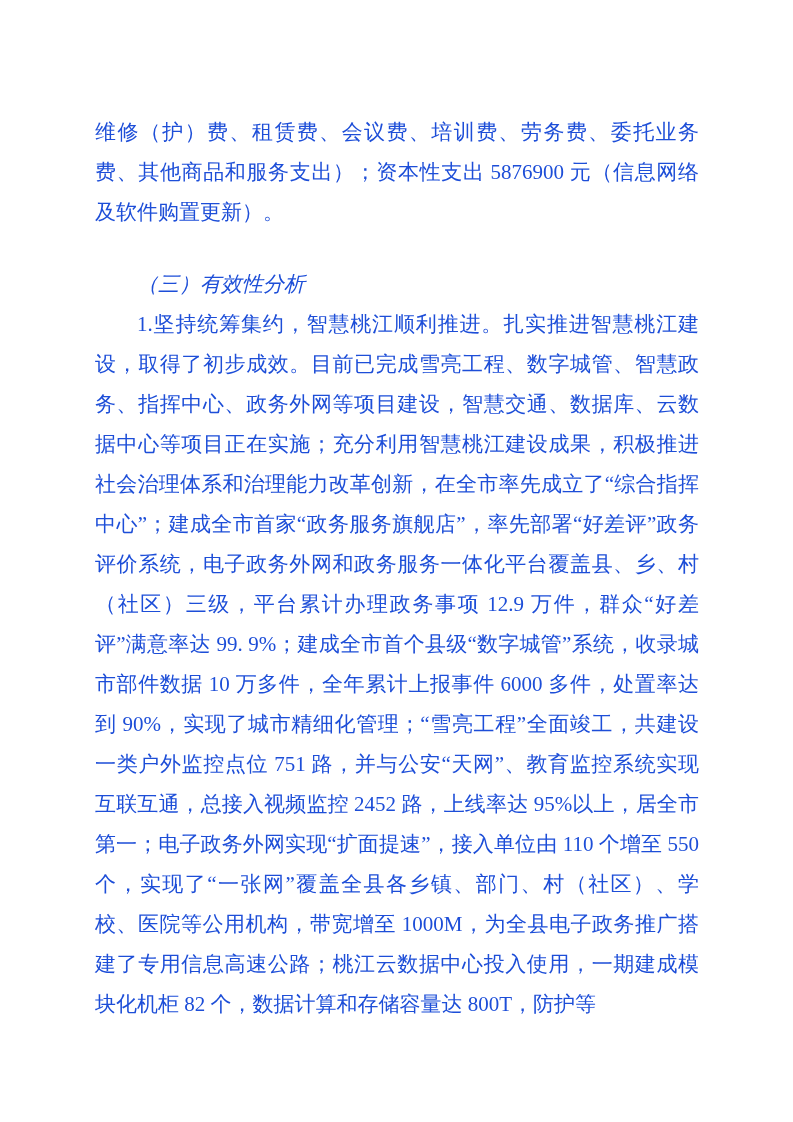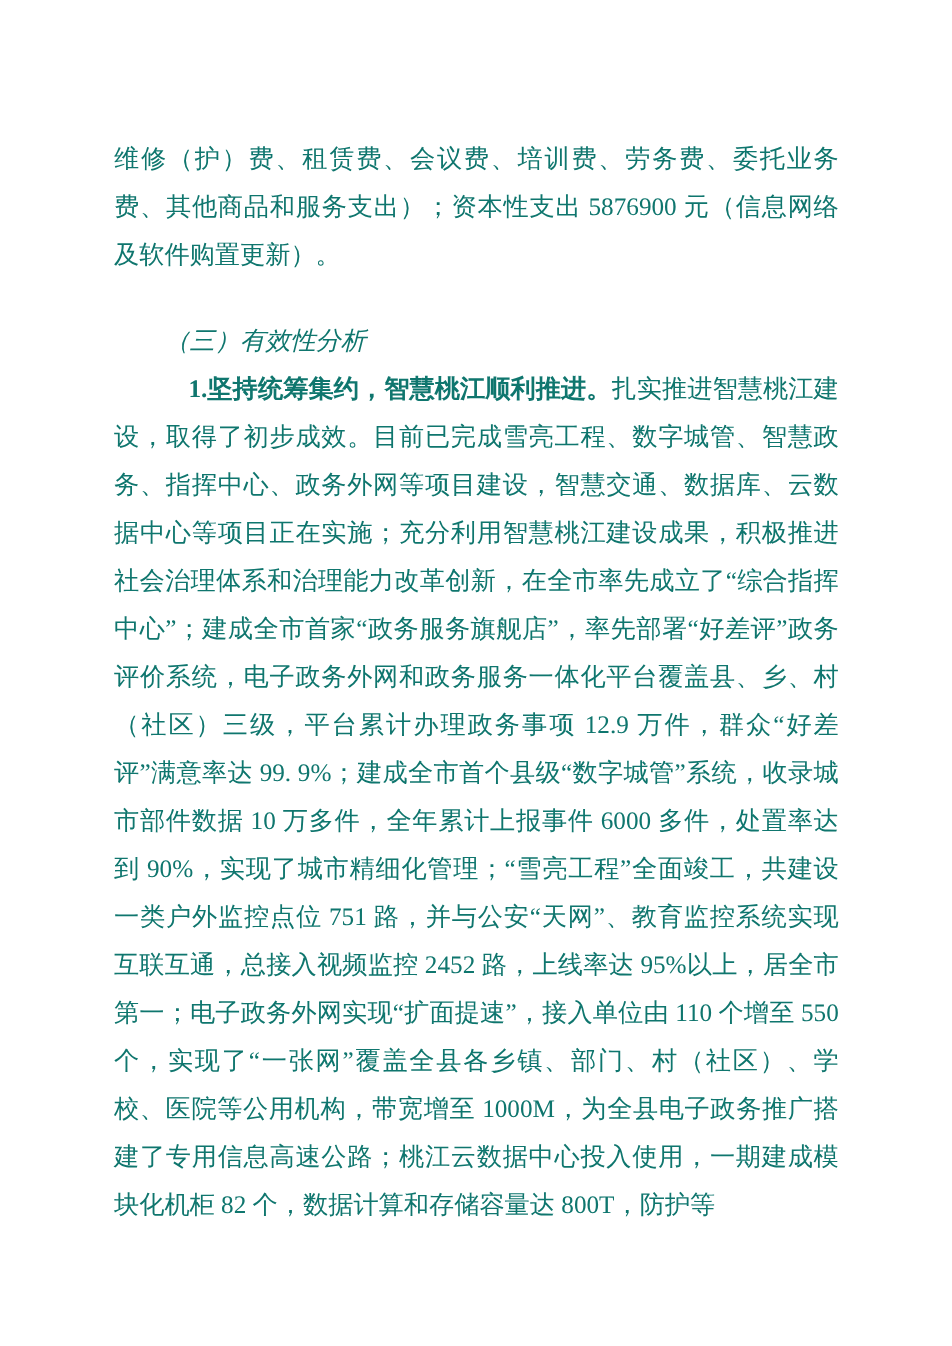--- a/index.html
+++ b/index.html
@@ -9,42 +9,41 @@
     }
     .page {
       position: relative;
       width: 793px;
       height: 1026px;
       background: #ffffff;
       box-sizing: border-box;
       padding: 112px 94px 0 95px;
       overflow: hidden;
       font-family: "Liberation Serif", "DejaVu Serif", serif;
-      color: #0f766e;
+      color: #1d4ed8;
       font-size: 21px;
       line-height: 40px;
     }
     .para {
       margin: 0;
       text-align: justify;
       word-break: break-all;
       overflow-wrap: break-word;
     }
     .indent {
       text-indent: 42px;
     }
     .heading-kaiti {
       font-style: italic;
       font-weight: normal;
       margin-top: 32px;
     }
     .lead-bold {
-      font-weight: bold;
+      font-weight: normal;
       font-style: normal;
-      margin-left: 20px;
     }
   </style>
 </head>
 <body>
 
 <div class="page">
 
   <p class="para">维修（护）费、租赁费、会议费、培训费、劳务费、委托业务费、其他商品和服务支出）；资本性支出 5876900 元（信息网络及软件购置更新）。</p>
 
   <p class="para heading-kaiti indent">（三）有效性分析</p>

